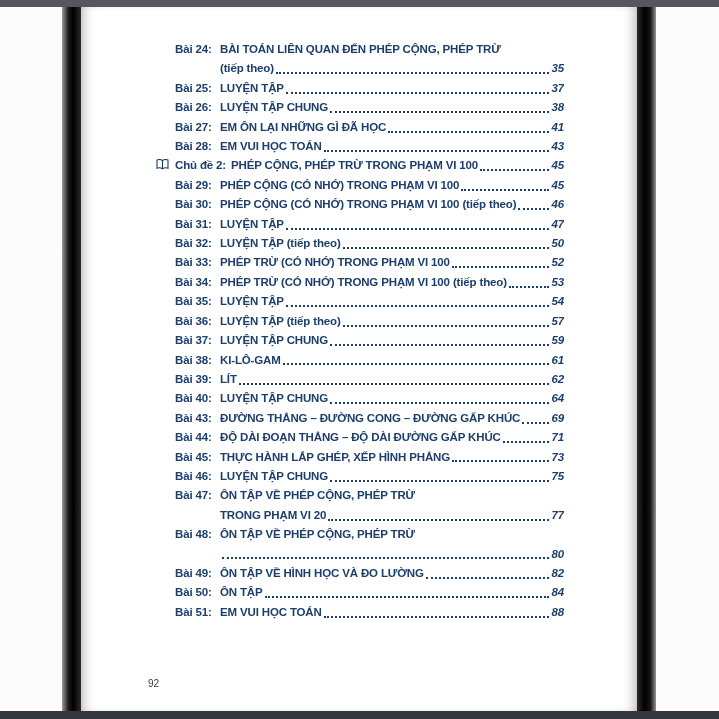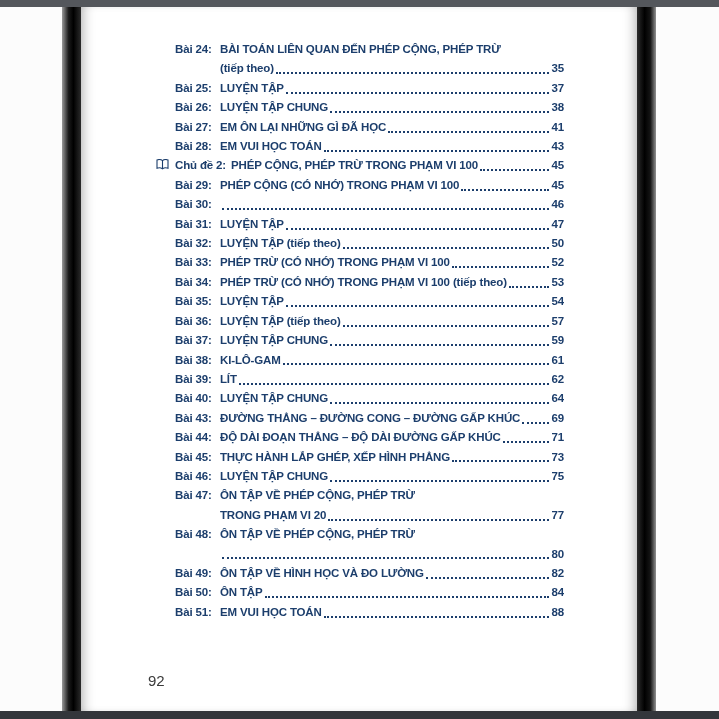--- a/index.html
+++ b/index.html
@@ -26,24 +26,24 @@
   .line { display:flex; align-items:baseline; line-height:19.4px; white-space:nowrap; overflow:hidden; }
   .label { flex:0 0 auto; width:45px; }
   .chapter .label { width:auto; margin-right:5px; }
   .chapter .line { margin-left:-19px; }
   .title { flex:0 1 auto; overflow:hidden; }
   .leader { flex:1 1 6px; min-width:6px; position:relative; align-self:stretch; }
   .leader::after {
     content:""; position:absolute; left:2px; right:3px; bottom:4.5px;
     border-bottom:2px dotted currentColor;
   }
-  .pg { flex:0 0 auto; }
+  .pg { flex:0 0 auto;font-style:italic; }
   .cont { padding-left:45px; }
   .book-icon { flex:0 0 auto; width:14px; margin-right:5px; position:relative; top:1px; }
-  .folio { position:absolute; left:67px; bottom:22px; font-size:15px; color:#3a3a3a; }
+  .folio { position:absolute; left:67px; bottom:22px; font-size:10px; color:#3a3a3a; }
 </style>
 </head>
 <body>
 
 <div class="edge-top"></div>
 <div class="spine spine-left"></div>
 <div class="spine spine-right"></div>
 <div class="page">
   <div class="toc">
       <div class="row entry">
@@ -105,20 +105,21 @@
         <div class="line">
           <span class="label">Bài 29:</span>
           <span class="title">PHÉP CỘNG (CÓ NHỚ) TRONG PHẠM VI 100</span>
           <span class="leader"></span>
           <span class="pg">45</span>
         </div>
       </div>
       <div class="row entry">
         <div class="line">
           <span class="label">Bài 30:</span>
+          <span class="title">PHÉP CỘNG (CÓ NHỚ) TRONG PHẠM VI 100 (tiếp theo)</span>
           <span class="leader"></span>
           <span class="pg">46</span>
         </div>
       </div>
       <div class="row entry">
         <div class="line">
           <span class="label">Bài 31:</span>
           <span class="title">LUYỆN TẬP</span>
           <span class="leader"></span>
           <span class="pg">47</span>

